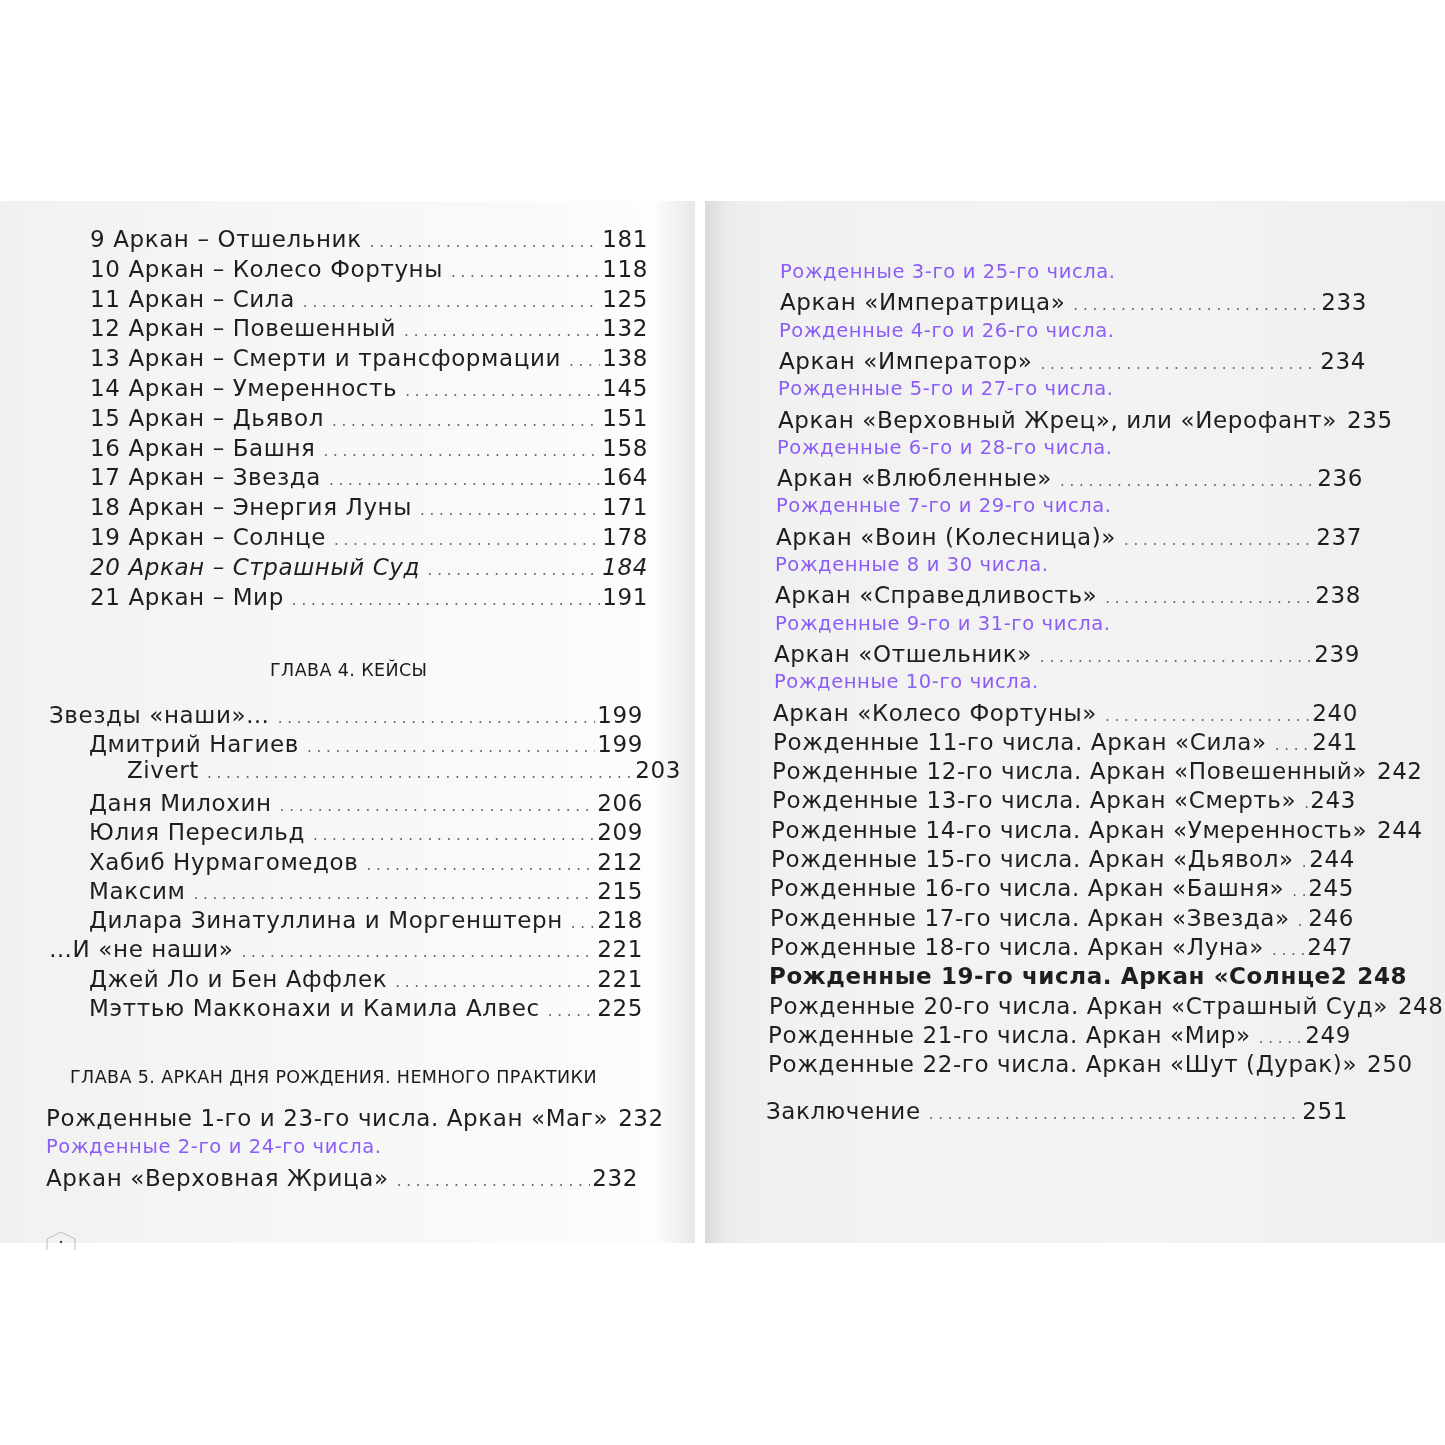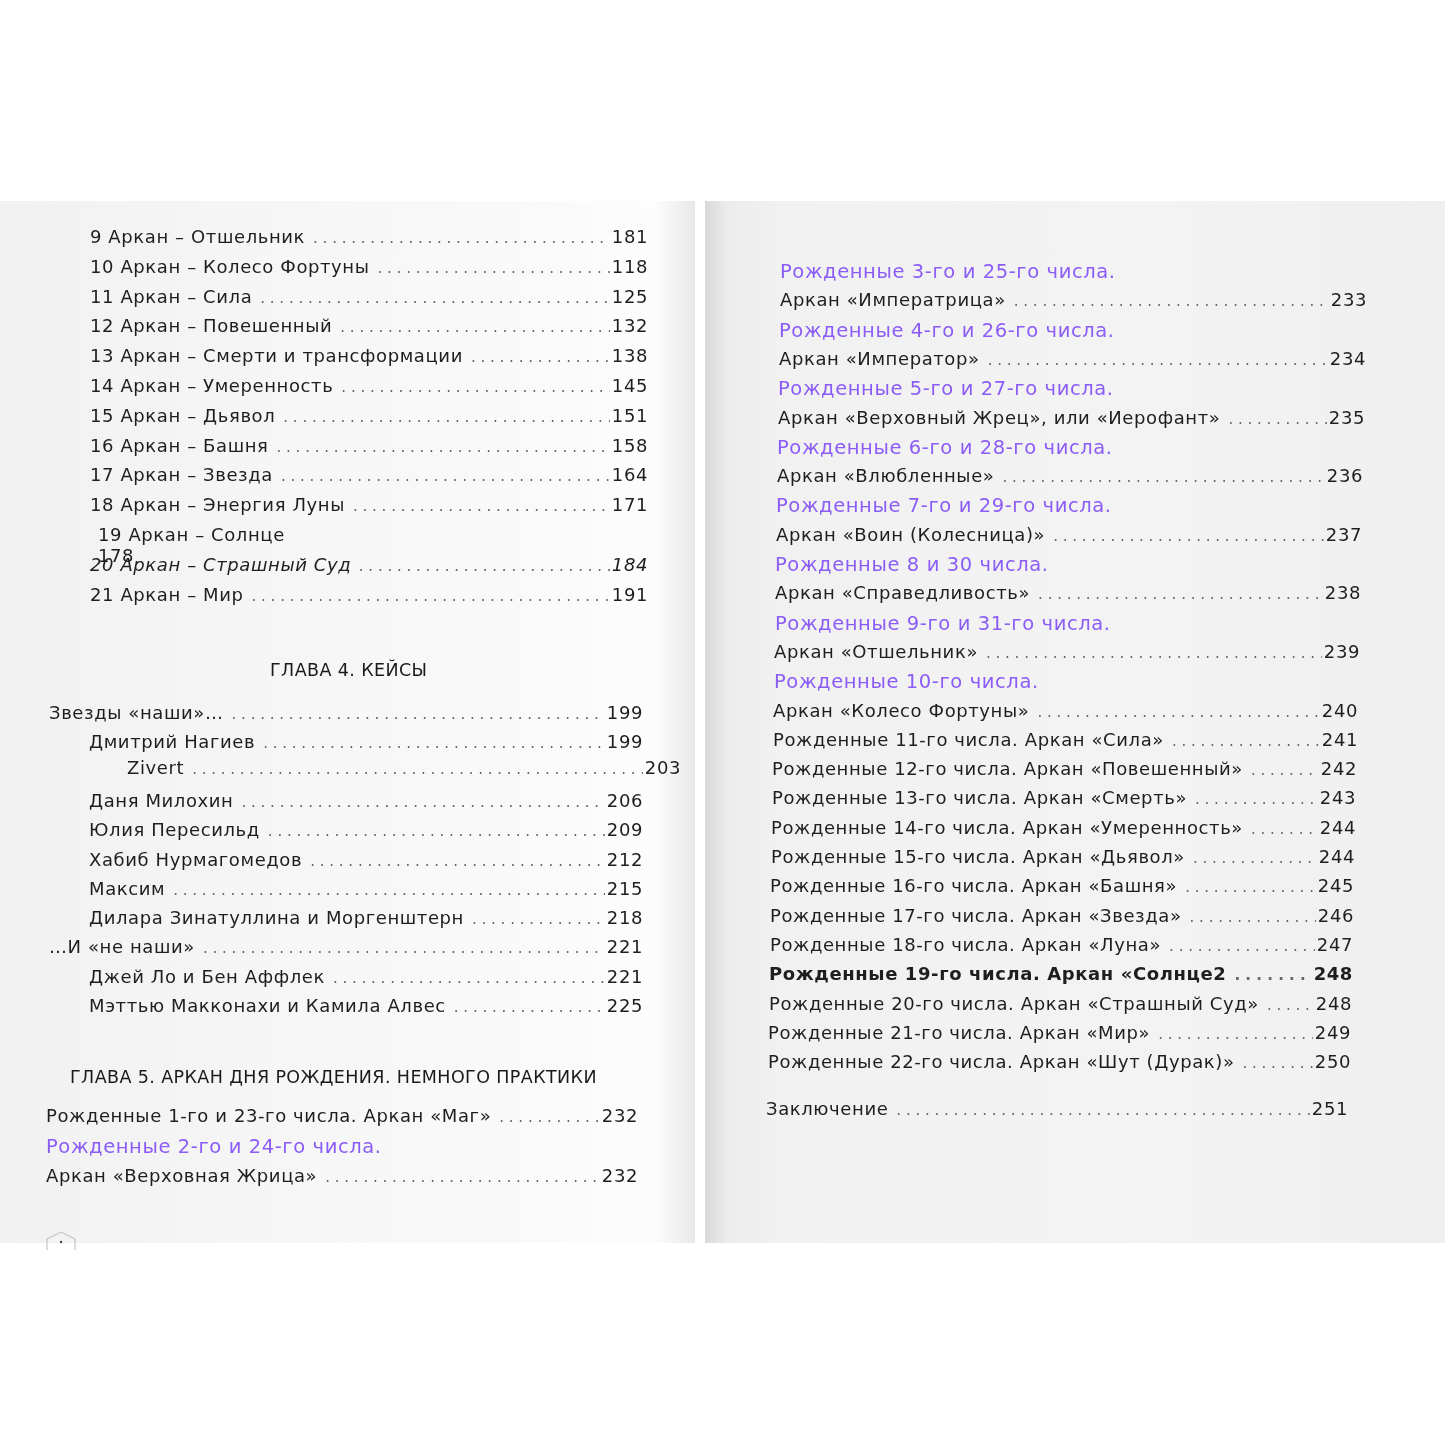--- a/index.html
+++ b/index.html
@@ -13,21 +13,21 @@
   .page-left {
     left: 0; width: 695px;
     background: linear-gradient(to right, #f1f1f1 0%, #f6f6f6 40%, #fafafa 80%, #fdfdfd 94%, #e8e8e8 100%);
   }
   .page-right {
     left: 705px; width: 740px;
     background: linear-gradient(to right, #d9d9d9 0%, #ececec 3%, #f1f1f1 10%, #f3f3f3 60%, #efefef 100%);
   }
   .toc-line {
     position: absolute; display: flex; align-items: baseline; height: 30px;
-    font-size: 18px; letter-spacing: 0.6px; white-space: nowrap; color: #1e1e1e;
+    font-size: 23px; letter-spacing: 0.6px; white-space: nowrap; color: #1e1e1e;
   }
   .toc-line .t { flex: 0 0 auto; }
   .toc-line .dots {
     flex: 1 1 auto; overflow: hidden; color: #666; letter-spacing: 4.3px;
     margin: 0 2px 0 8px; font-size: 15px;
   }
   .toc-line .dots::before {
     content: ". . . . . . . . . . . . . . . . . . . . . . . . . . . . . . . . . . . . . . . . . . . . . . . . . . . . . . . . . . . . . . . . . . . . . . . . . . . . . . . . . . . . . . . . . . . . . . . . . . . . . . . . . . . . . . . .";
     letter-spacing: 0;
   }
@@ -93,21 +93,21 @@
     <div class="toc-line" style="left: 90px; top: 464.4px; width: 558px;">
       <span class="t">17 Аркан – Звезда</span>
       <span class="dots"></span>
       <span class="p">164</span>
     </div>
     <div class="toc-line" style="left: 90px; top: 494.2px; width: 558px;">
       <span class="t">18 Аркан – Энергия Луны</span>
       <span class="dots"></span>
       <span class="p">171</span>
     </div>
-    <div class="toc-line" style="left: 90px; top: 524px; width: 558px; flex-direction: column;">
+    <div class="toc-line" style="left: 90px; top: 524px; width: 558px;">
       <span class="t">19 Аркан – Солнце</span>
       <span class="dots"></span>
       <span class="p">178</span>
     </div>
     <div class="toc-line" style="left: 90px; top: 553.8px; width: 558px; font-style: italic;">
       <span class="t">20 Аркан – Страшный Суд</span>
       <span class="dots"></span>
       <span class="p">184</span>
     </div>
     <div class="toc-line" style="left: 90px; top: 583.6px; width: 558px;">

